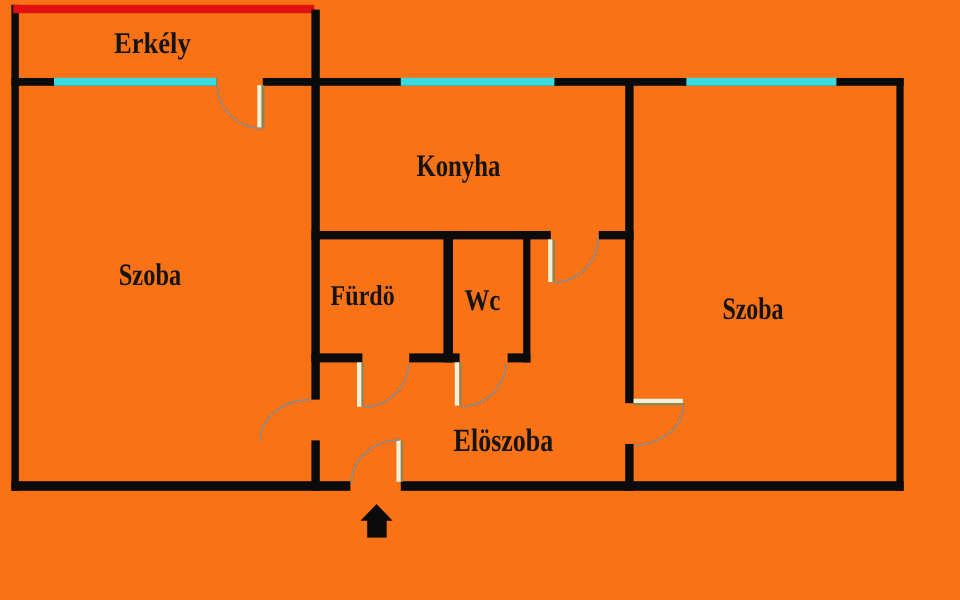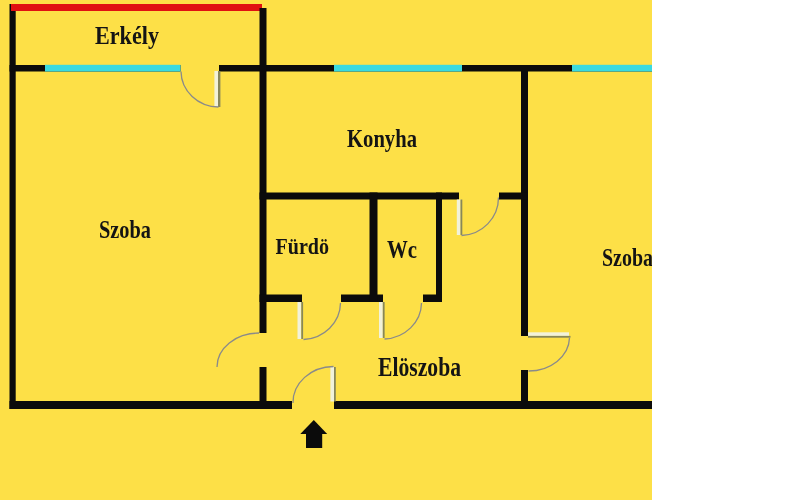--- a/index.html
+++ b/index.html
@@ -1,16 +1,16 @@
 <!DOCTYPE html>
 <html><head>
 <meta charset="utf-8">
 <style>
   html,body{margin:0;padding:0;background:#ffffff;}
-  #page{position:relative;width:652px;height:500px;background:#fde047;overflow:hidden;}
+  #page{position:relative;width:800px;height:500px;background:#f97316;overflow:hidden;}
   svg{position:absolute;left:0;top:0;filter:blur(0.4px);}
   text{font-family:"Liberation Serif", serif;font-weight:bold;fill:#141414;}
 </style>
 </head>
 <body>
 <div id="page">
 <svg width="800" height="500" viewBox="0 0 800 500">
 
   <rect x="9.5" y="4" width="6.2" height="405" fill="#0b0b0b"></rect>
 

